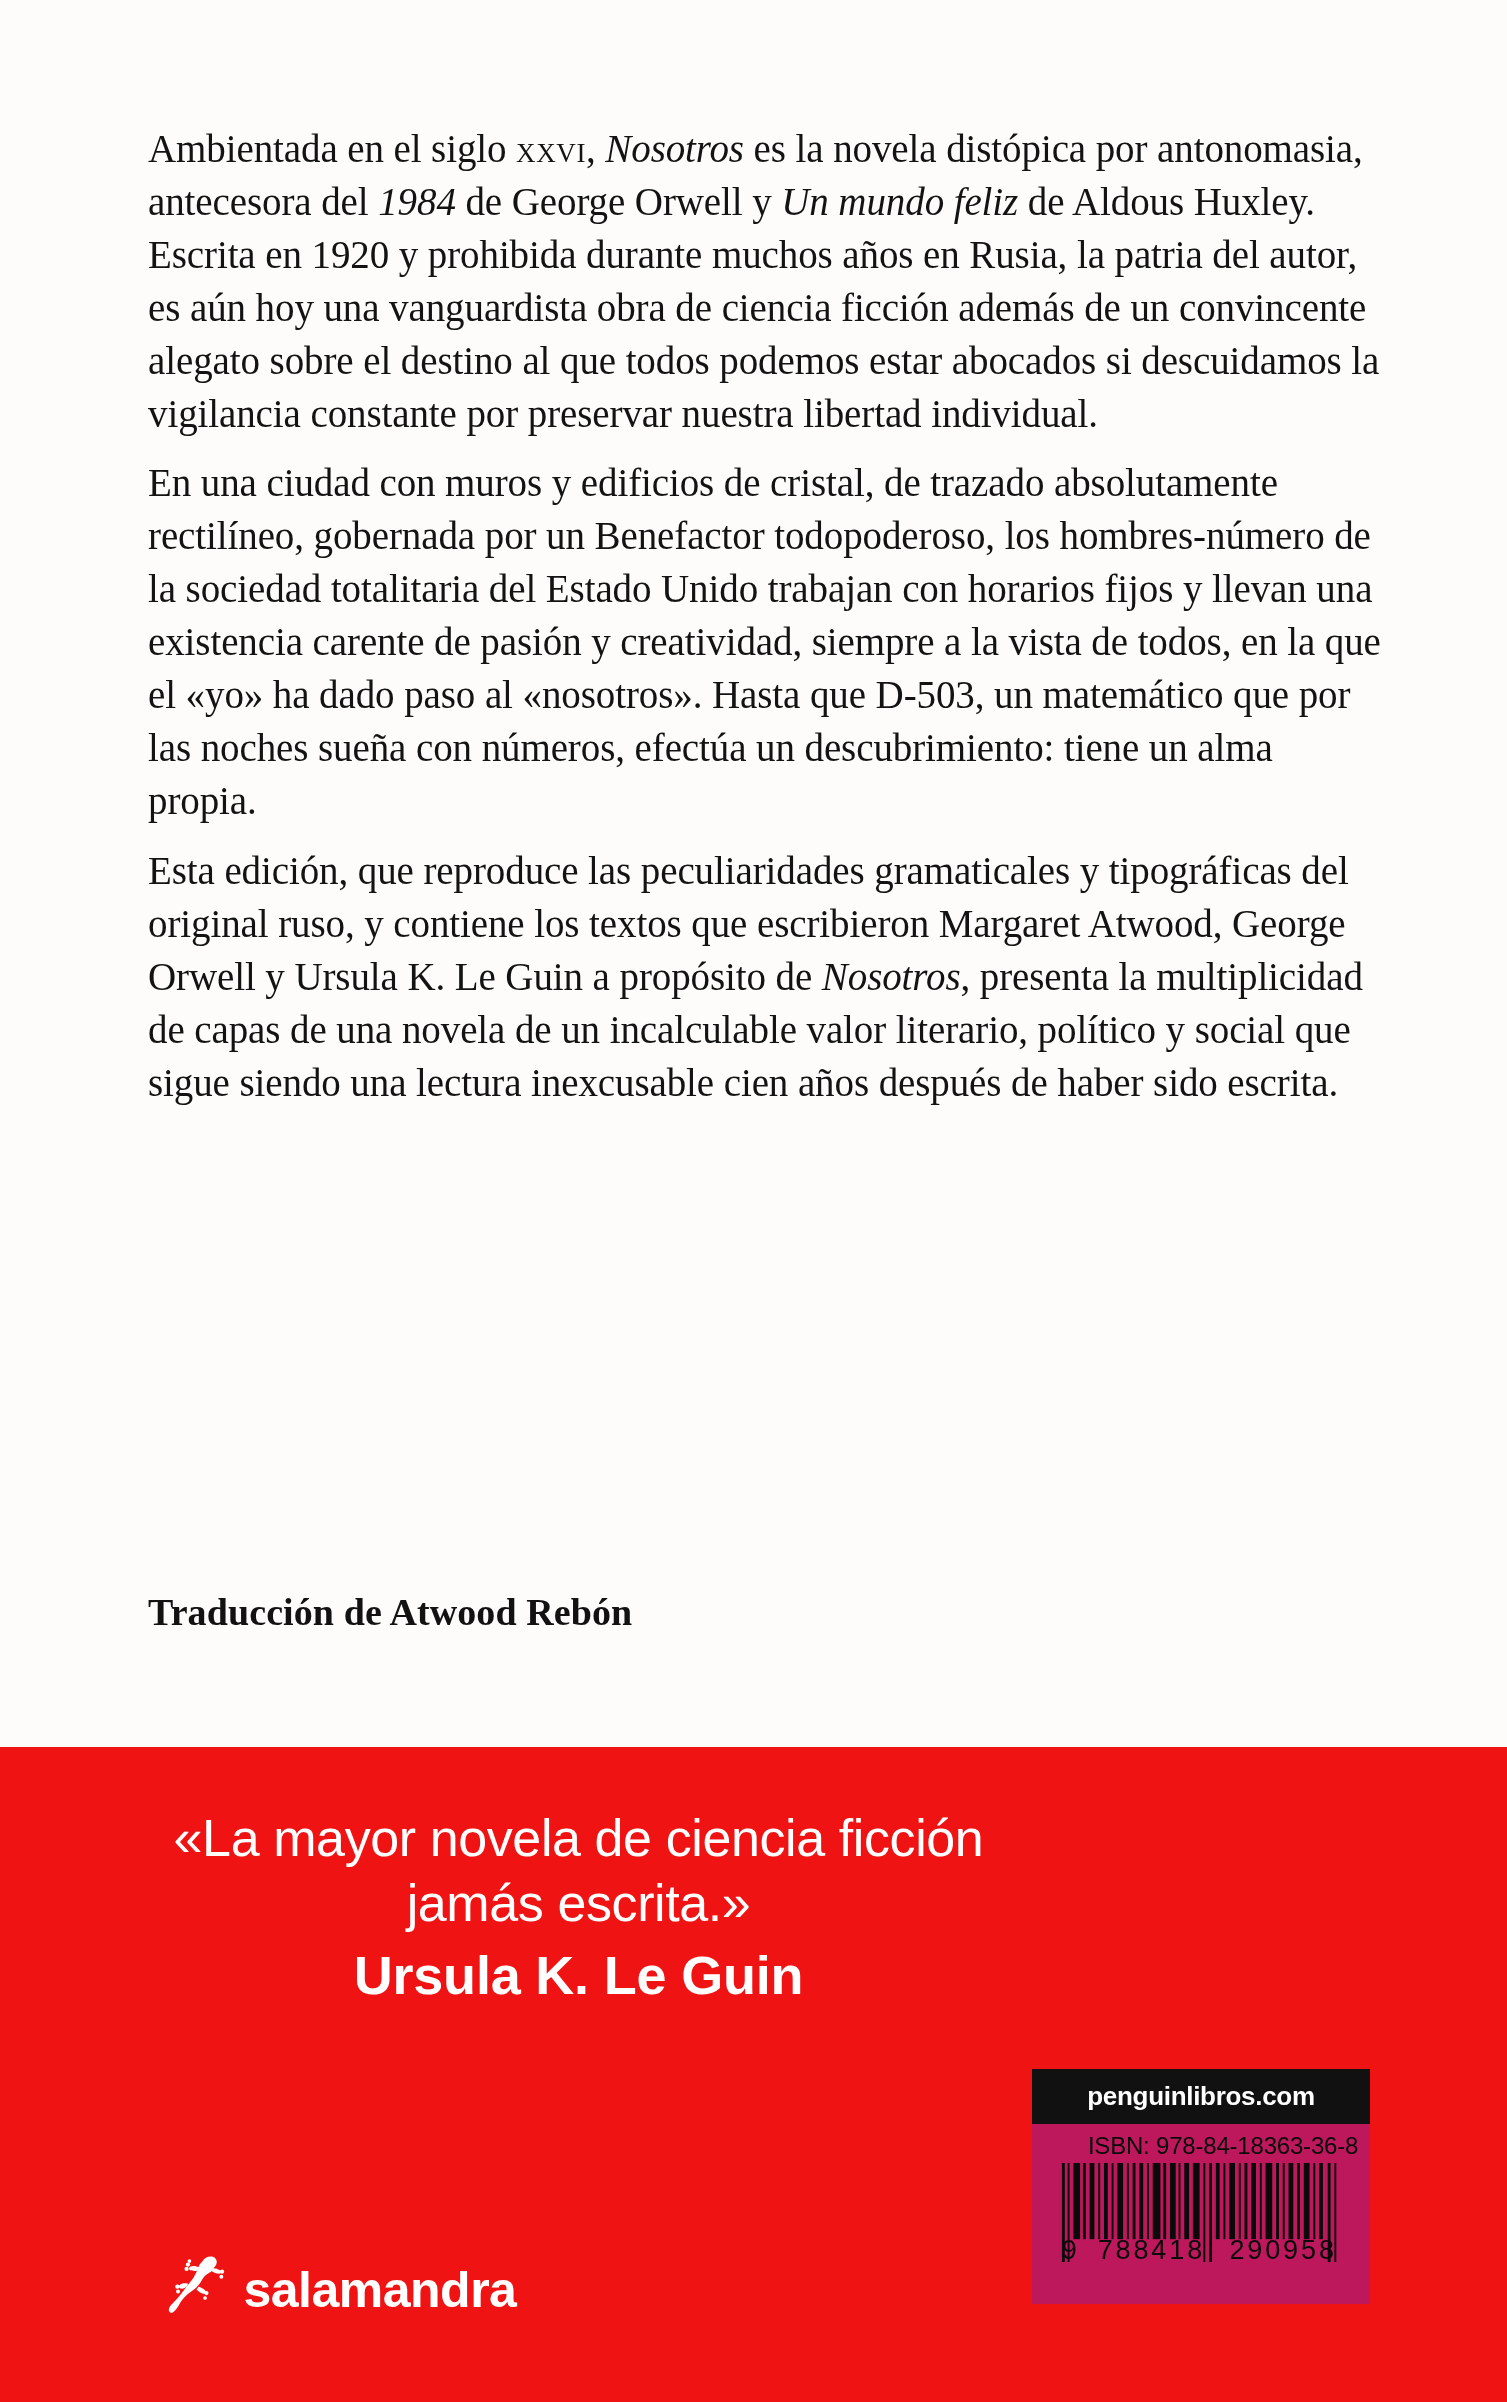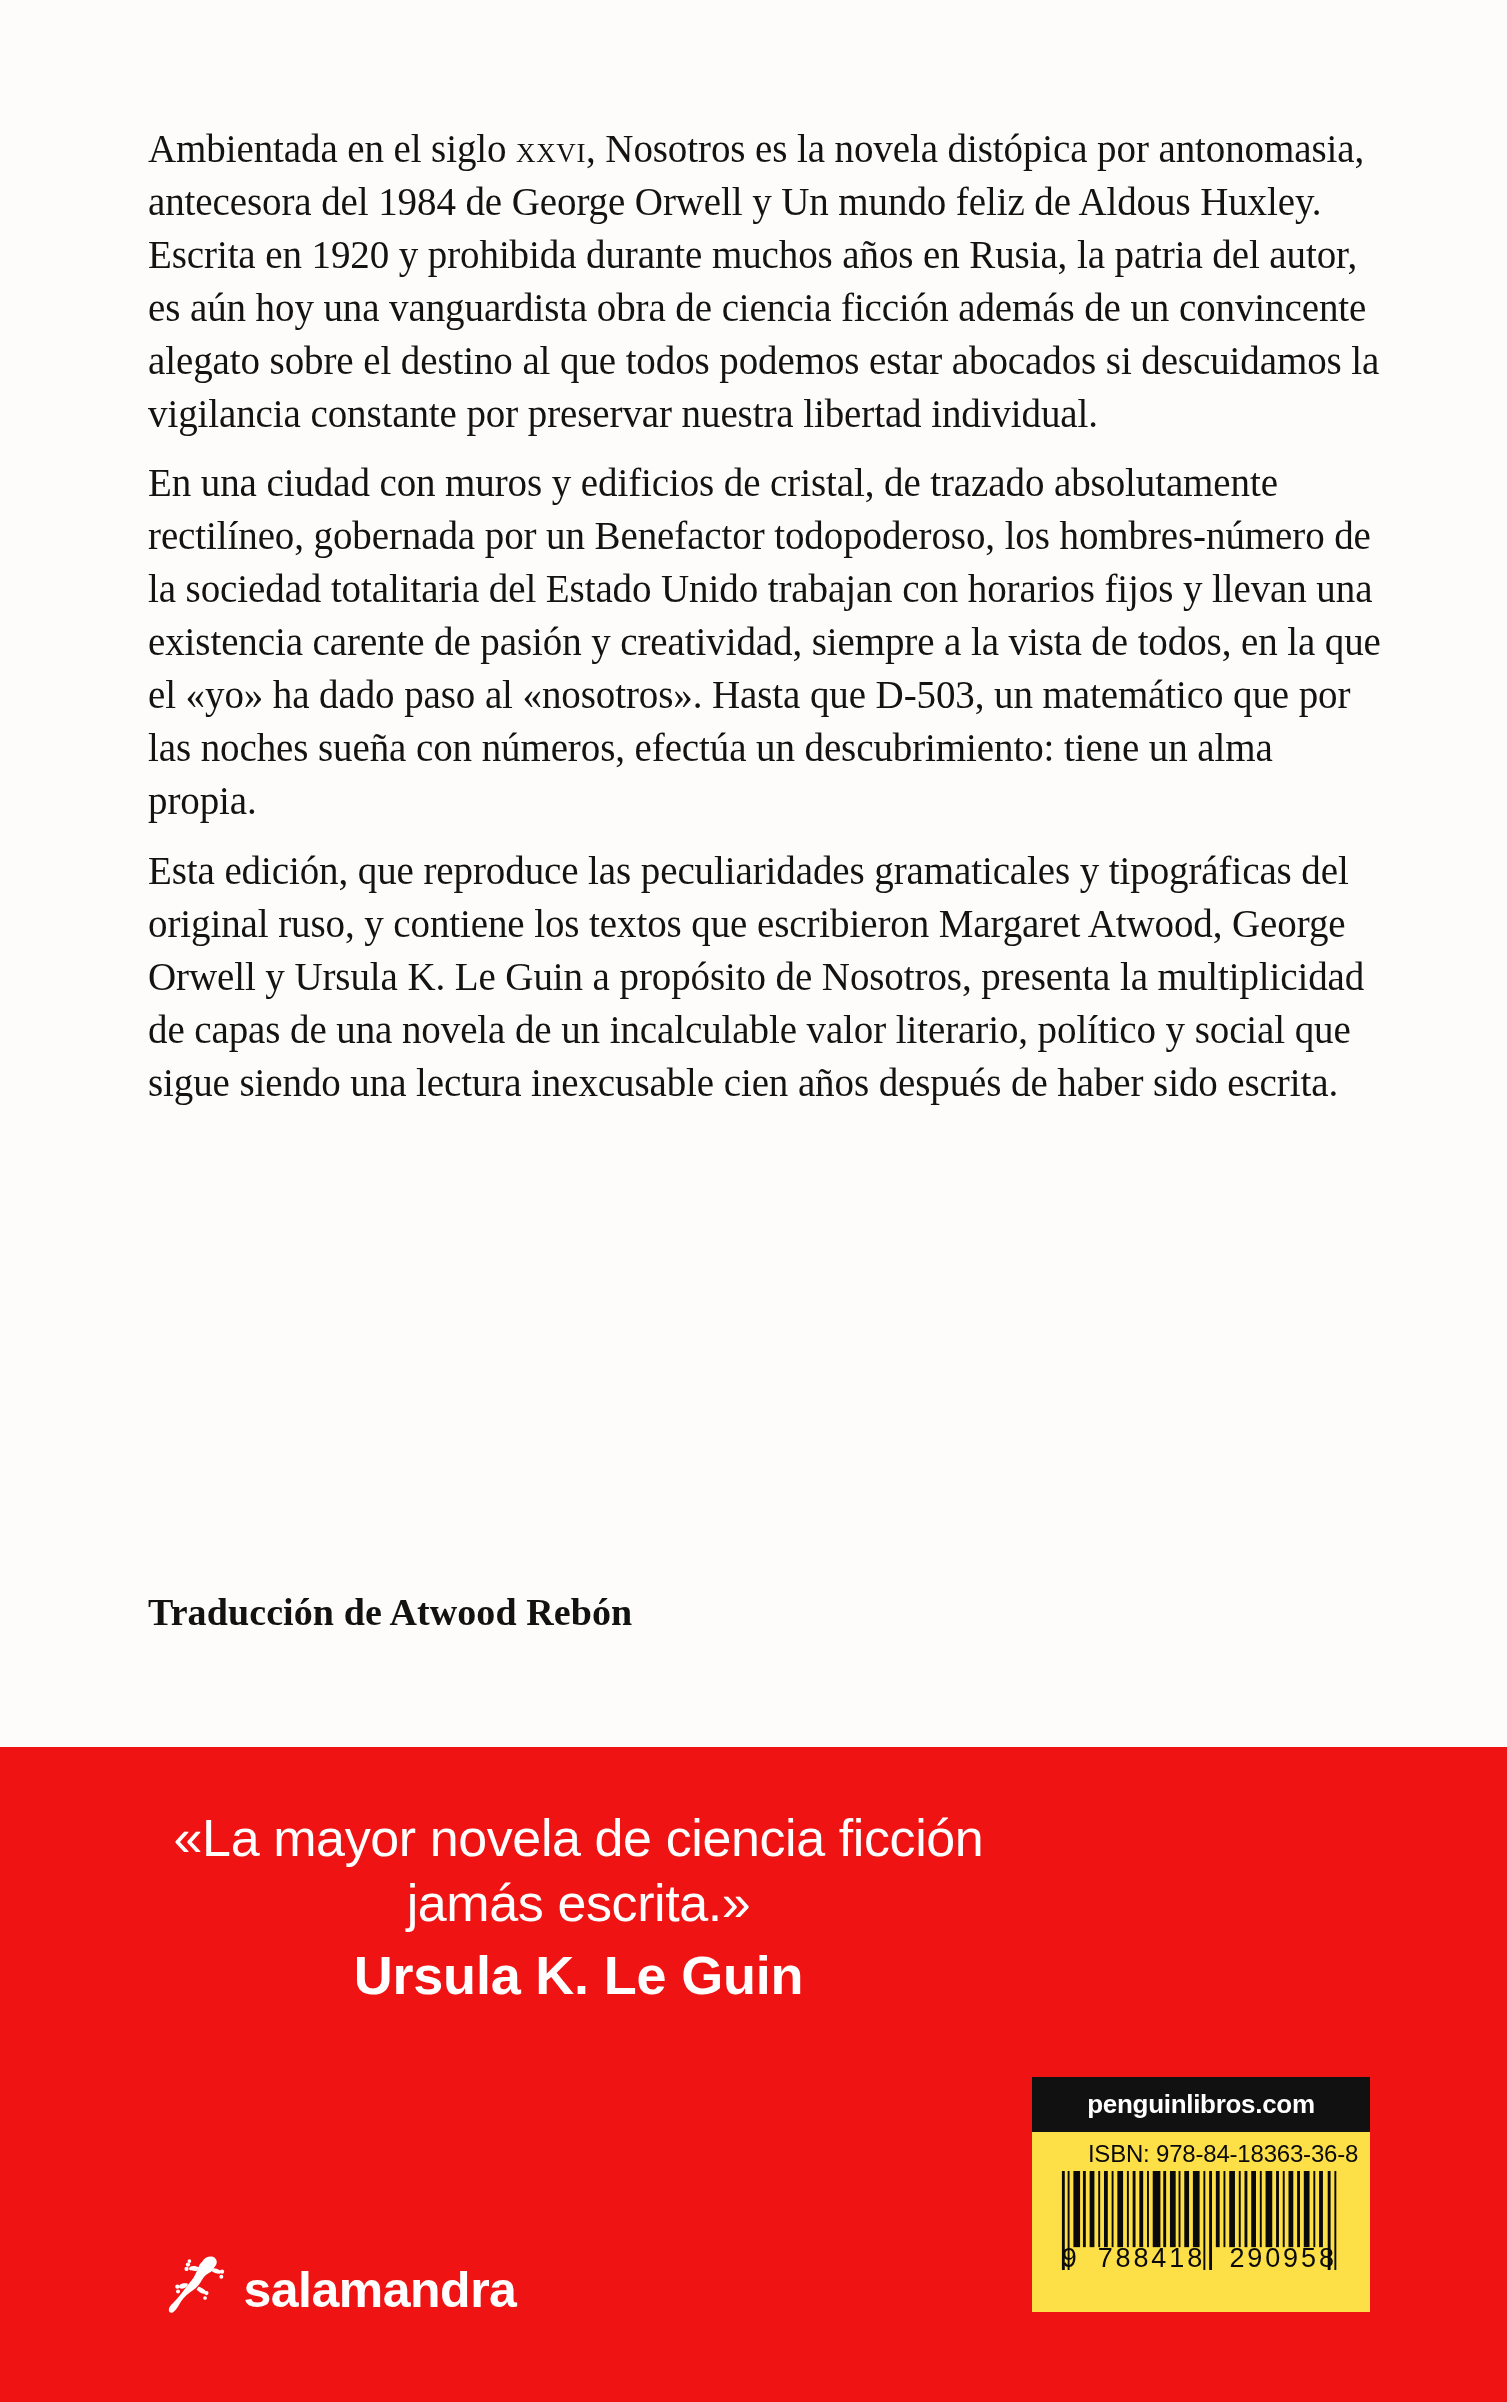--- a/index.html
+++ b/index.html
@@ -33,21 +33,21 @@
   }
   .para {
     font-family: "Liberation Serif", serif;
     font-size: 39px;
     line-height: 53px;
     color: #131313;
     margin: 0 0 16.3px 0;
     text-align: left;
     letter-spacing: -0.1px;
   }
-  .para .it { }
+  .para .it { font-style: italic; }
   .para .sc {
     font-variant: small-caps;
     text-transform: lowercase;
     letter-spacing: 0.6px;
   }
   #translator {
     position: absolute;
     left: 148px;
     top: 1590px;
     font-family: "Liberation Serif", serif;
@@ -116,22 +116,21 @@
     font-weight: bold;
   }
 
   
   #barcode-box {
     position: absolute;
     left: 1032px;
     top: 2069px;
     width: 338px;
     height: 235px;
-    background: #fde047;
-    margin-top: 8px;
+    background: #be185d;
   }
   #penguin-band {
     width: 338px;
     height: 55px;
     background: #111111;
     display: flex;
     align-items: center;
     justify-content: center;
   }
   #penguin-url {

